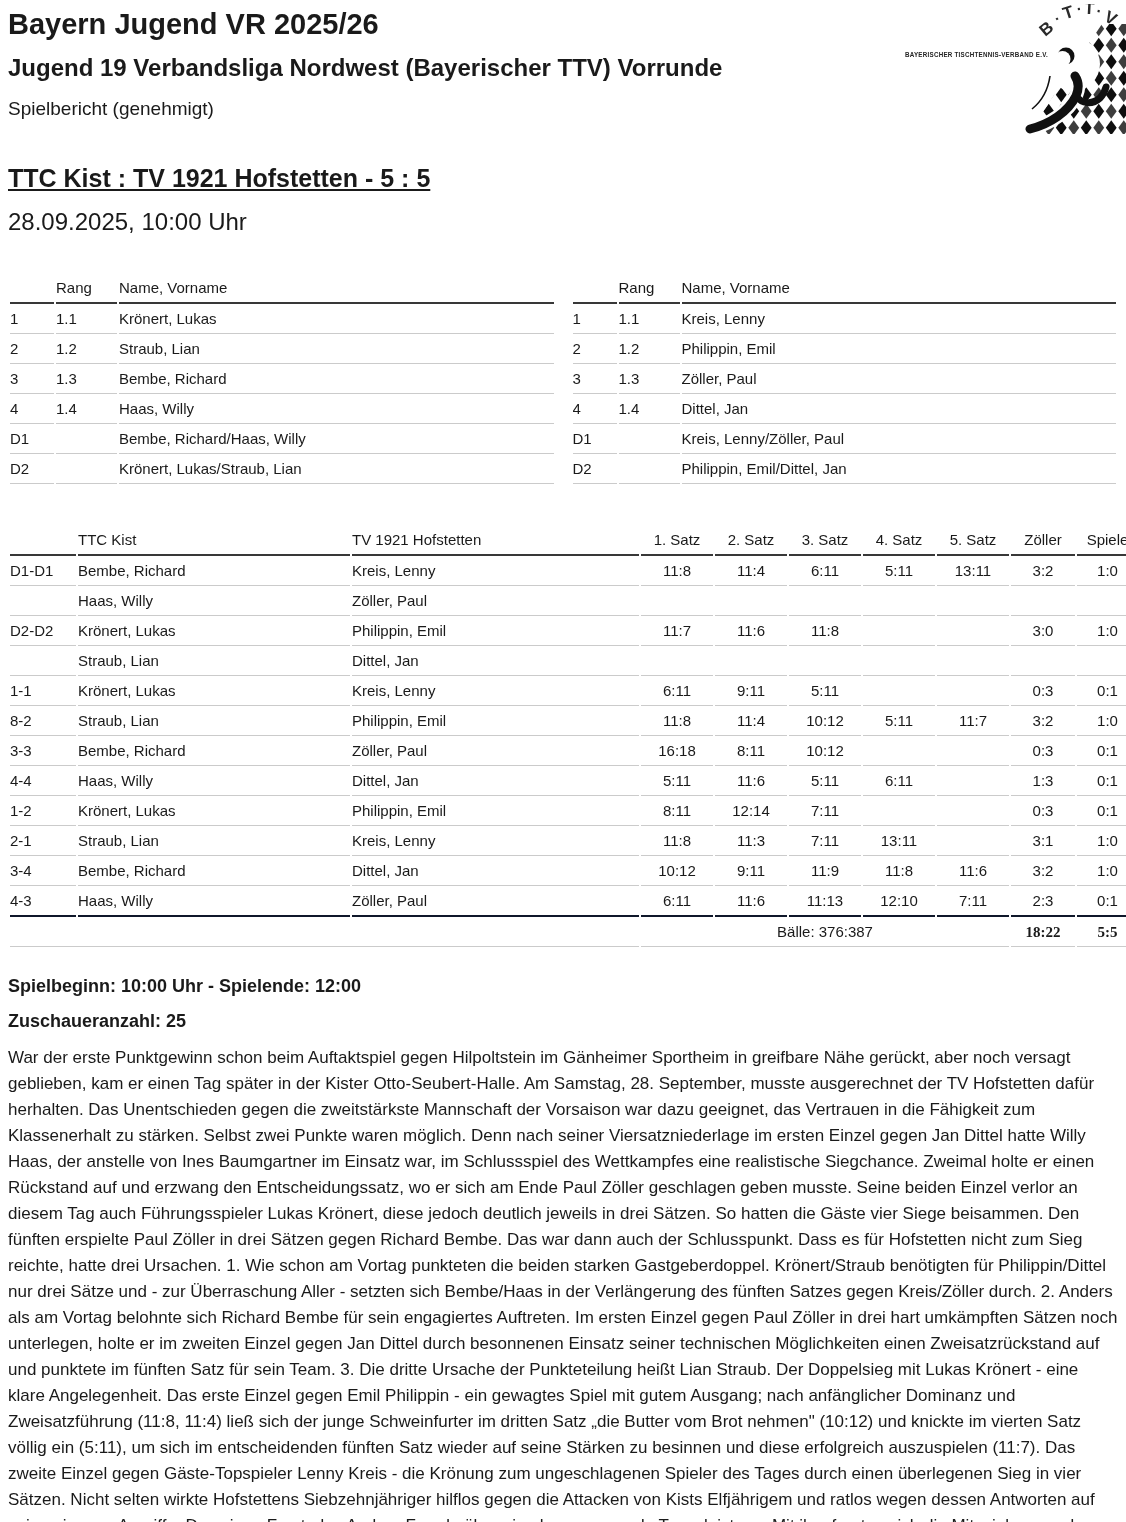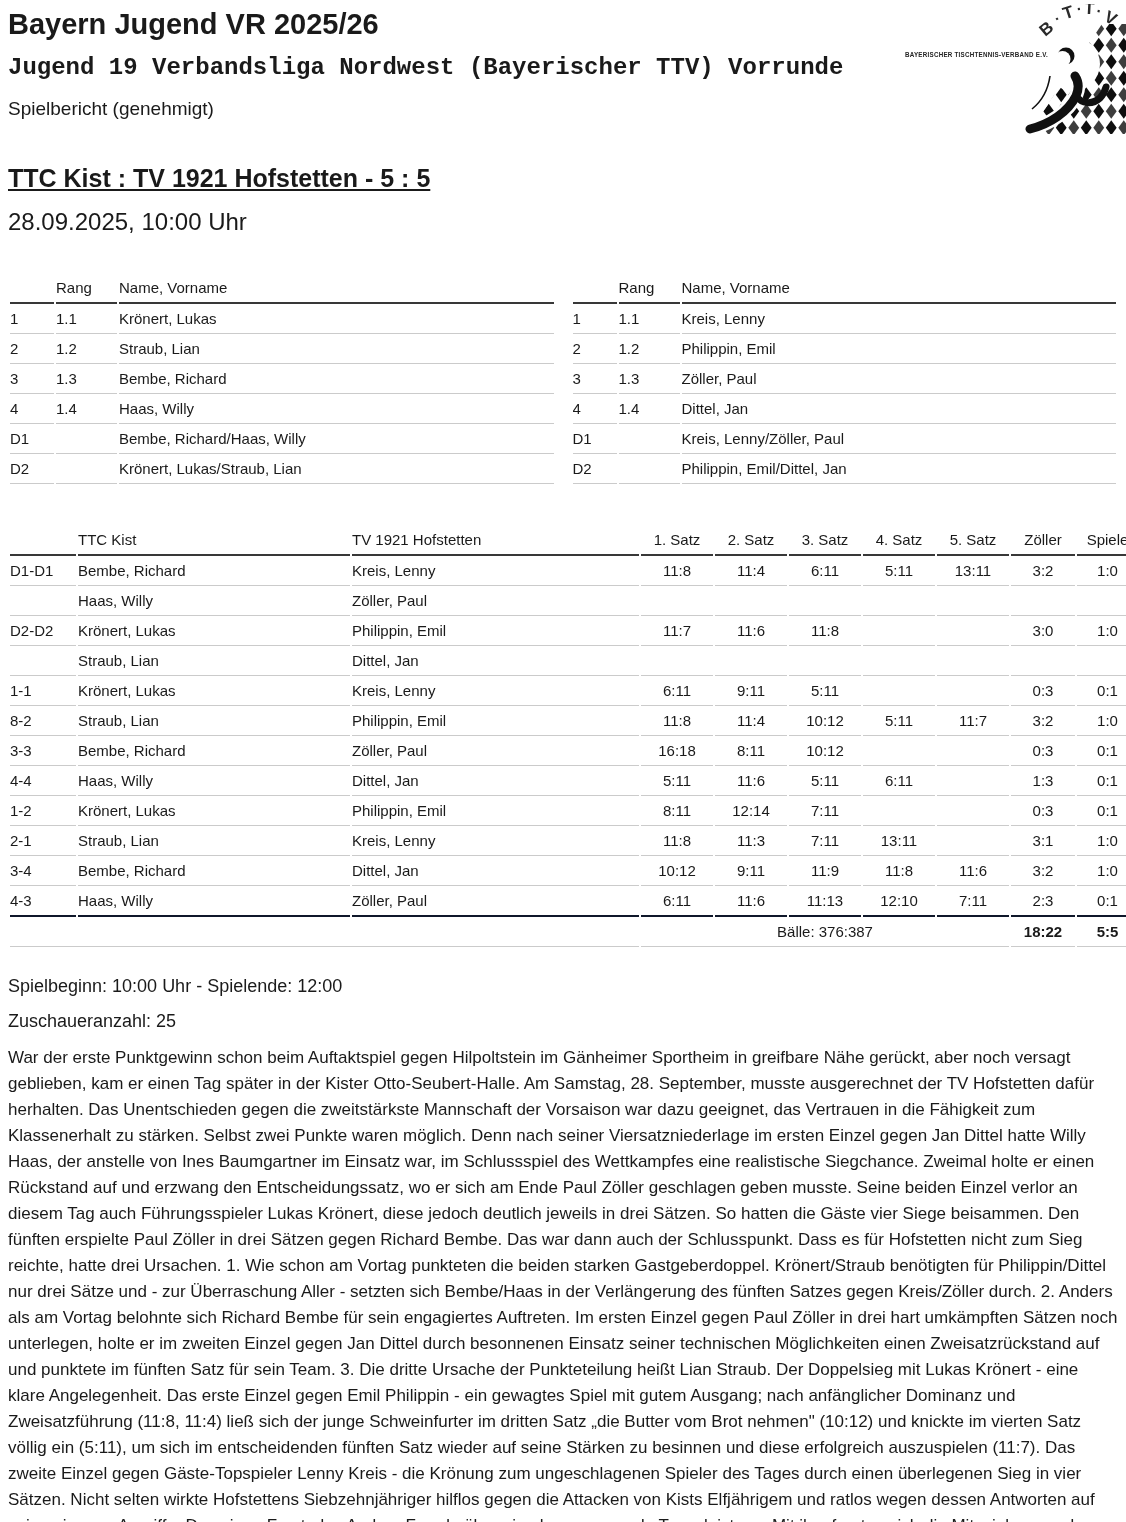--- a/index.html
+++ b/index.html
@@ -5,21 +5,21 @@
 <style>
   * { box-sizing: border-box; }
   html, body { margin: 0; background: #fff; }
   body {
     width: 1126px; min-height: 1522px; position: relative;
     padding: 6px 8px 10px 8px;
     font-family: "Liberation Sans", sans-serif;
     color: #1a1a1a;
   }
   h1 { font-size: 29px; font-weight: bold; margin: 2px 0 0 0; line-height: 1.15; }
-  h2 { font-size: 24px; font-weight: bold; margin: 13px 0 0 0; line-height: 1.15; font-family: Liberation Mono, monospace; }
+  h2 { font-size: 24px; font-weight: bold; margin: 13px 0 0 0; line-height: 1.15; }
   .doc-type { font-size: 19px; margin: 16px 0 0 0; }
   .match-title { font-size: 25px; font-weight: bold; margin: 44px 0 15px 0; text-decoration: underline; }
   .match-date { font-size: 24px; margin: 13px 0 0 0; }
 
   .logo { position: absolute; top: 4px; right: 0; width: 246px; height: 130px; }
   .logo .org-text { font-size: 7.3px; font-weight: bold; letter-spacing: .3px; fill: #232323; }
   .logo .mono { font-size: 17px; font-weight: bold; fill: #2a2a2a; }
   .logo .mono-dot { font-size: 15px; font-weight: bold; fill: #2a2a2a; }
 
   table { border-collapse: separate; border-spacing: 2px 0; table-layout: fixed; }
@@ -31,23 +31,23 @@
   }
   thead th { border-bottom: 2px solid #383838; margin-left: 17px; }
 
   .rosters { display: flex; gap: 15px; margin-top: 37px; }
   .roster { flex: 1; width: 100%; }
 
   .results-table { width: 100%; margin-top: 41px; }
   .c-num { text-align: center; }
   .c-center { text-align: center; }
   .rule-dark td { border-bottom: 2px solid #0f172a; }
-  .bold { font-weight: bold; }
-
-  .detail-line { font-size: 18px; margin: 0; }
+  .bold { font-weight: bold; font-family: Liberation Serif, serif; }
+
+  .detail-line { font-size: 18px; margin: 0; font-weight: bold; }
   .detail-1 { margin-top: 29px; }
   .detail-2 { margin-top: 14px; }
   .report { font-size: 17px; line-height: 26px; margin: 13px 0 0 0; }
 </style>
 </head>
 <body>
 
 <svg class="logo" viewBox="0 0 246 130" aria-hidden="true">
   <defs>
     <pattern id="diam" width="25" height="33" patternUnits="userSpaceOnUse">

